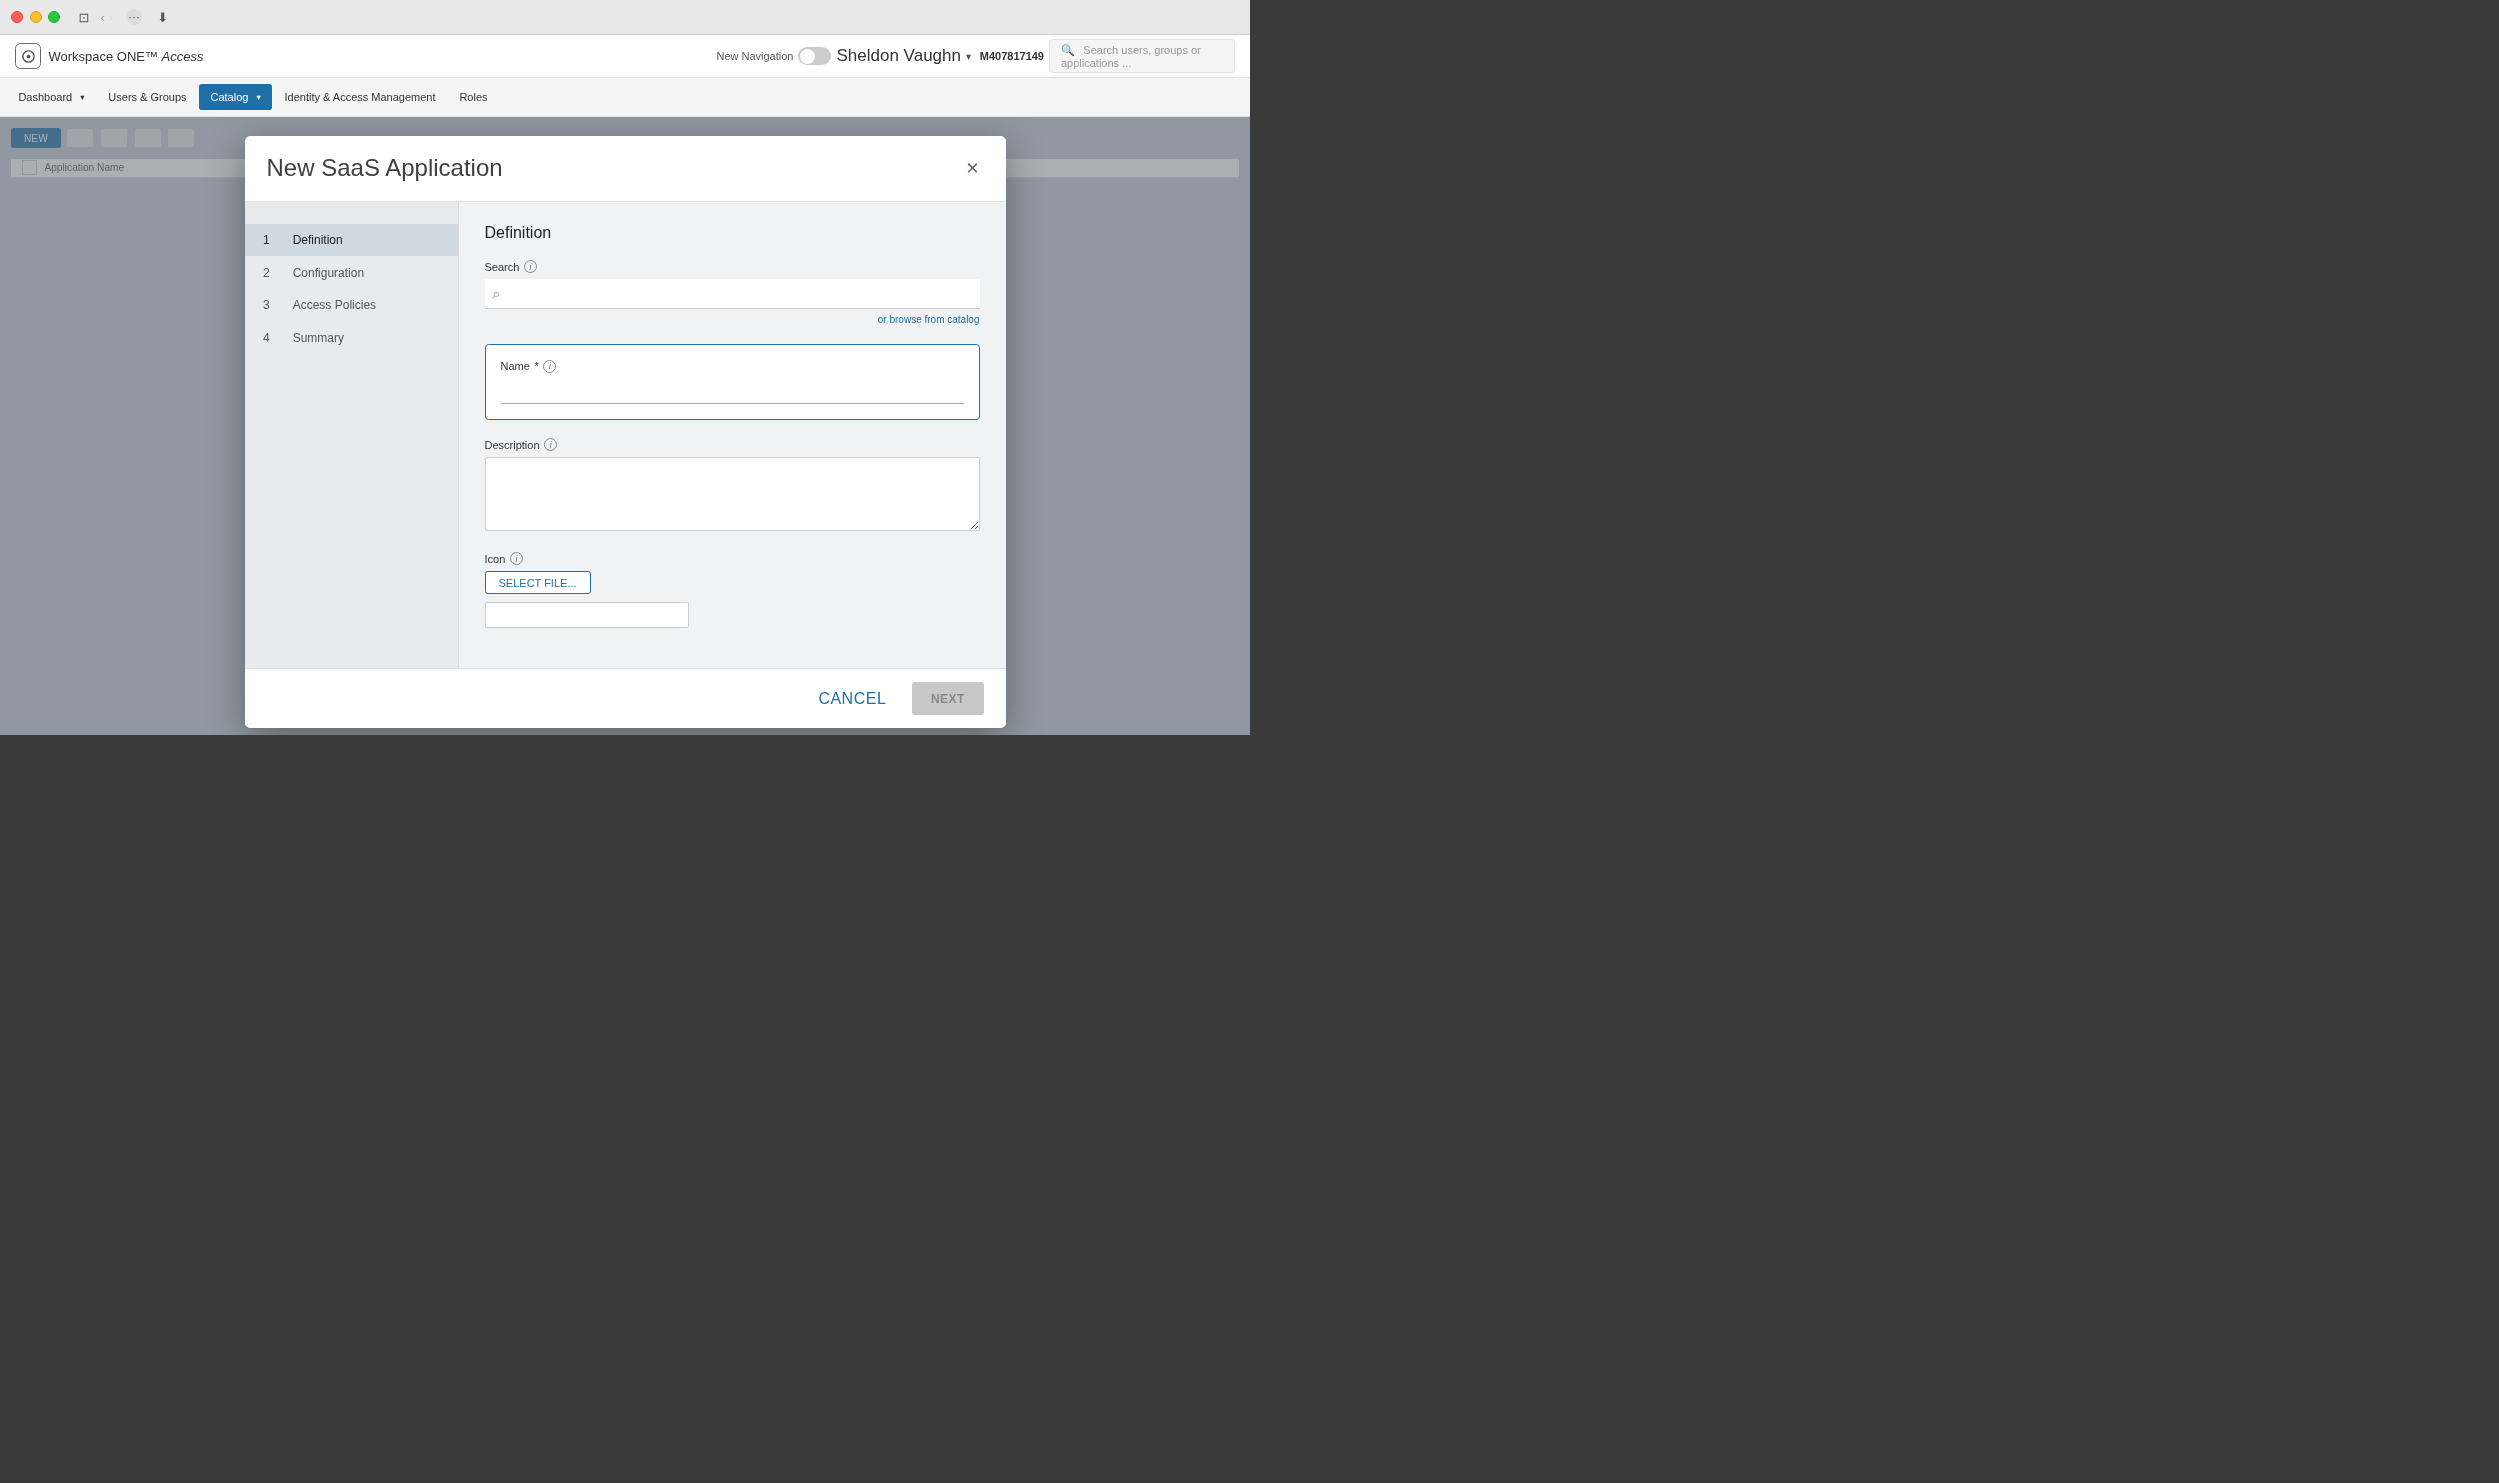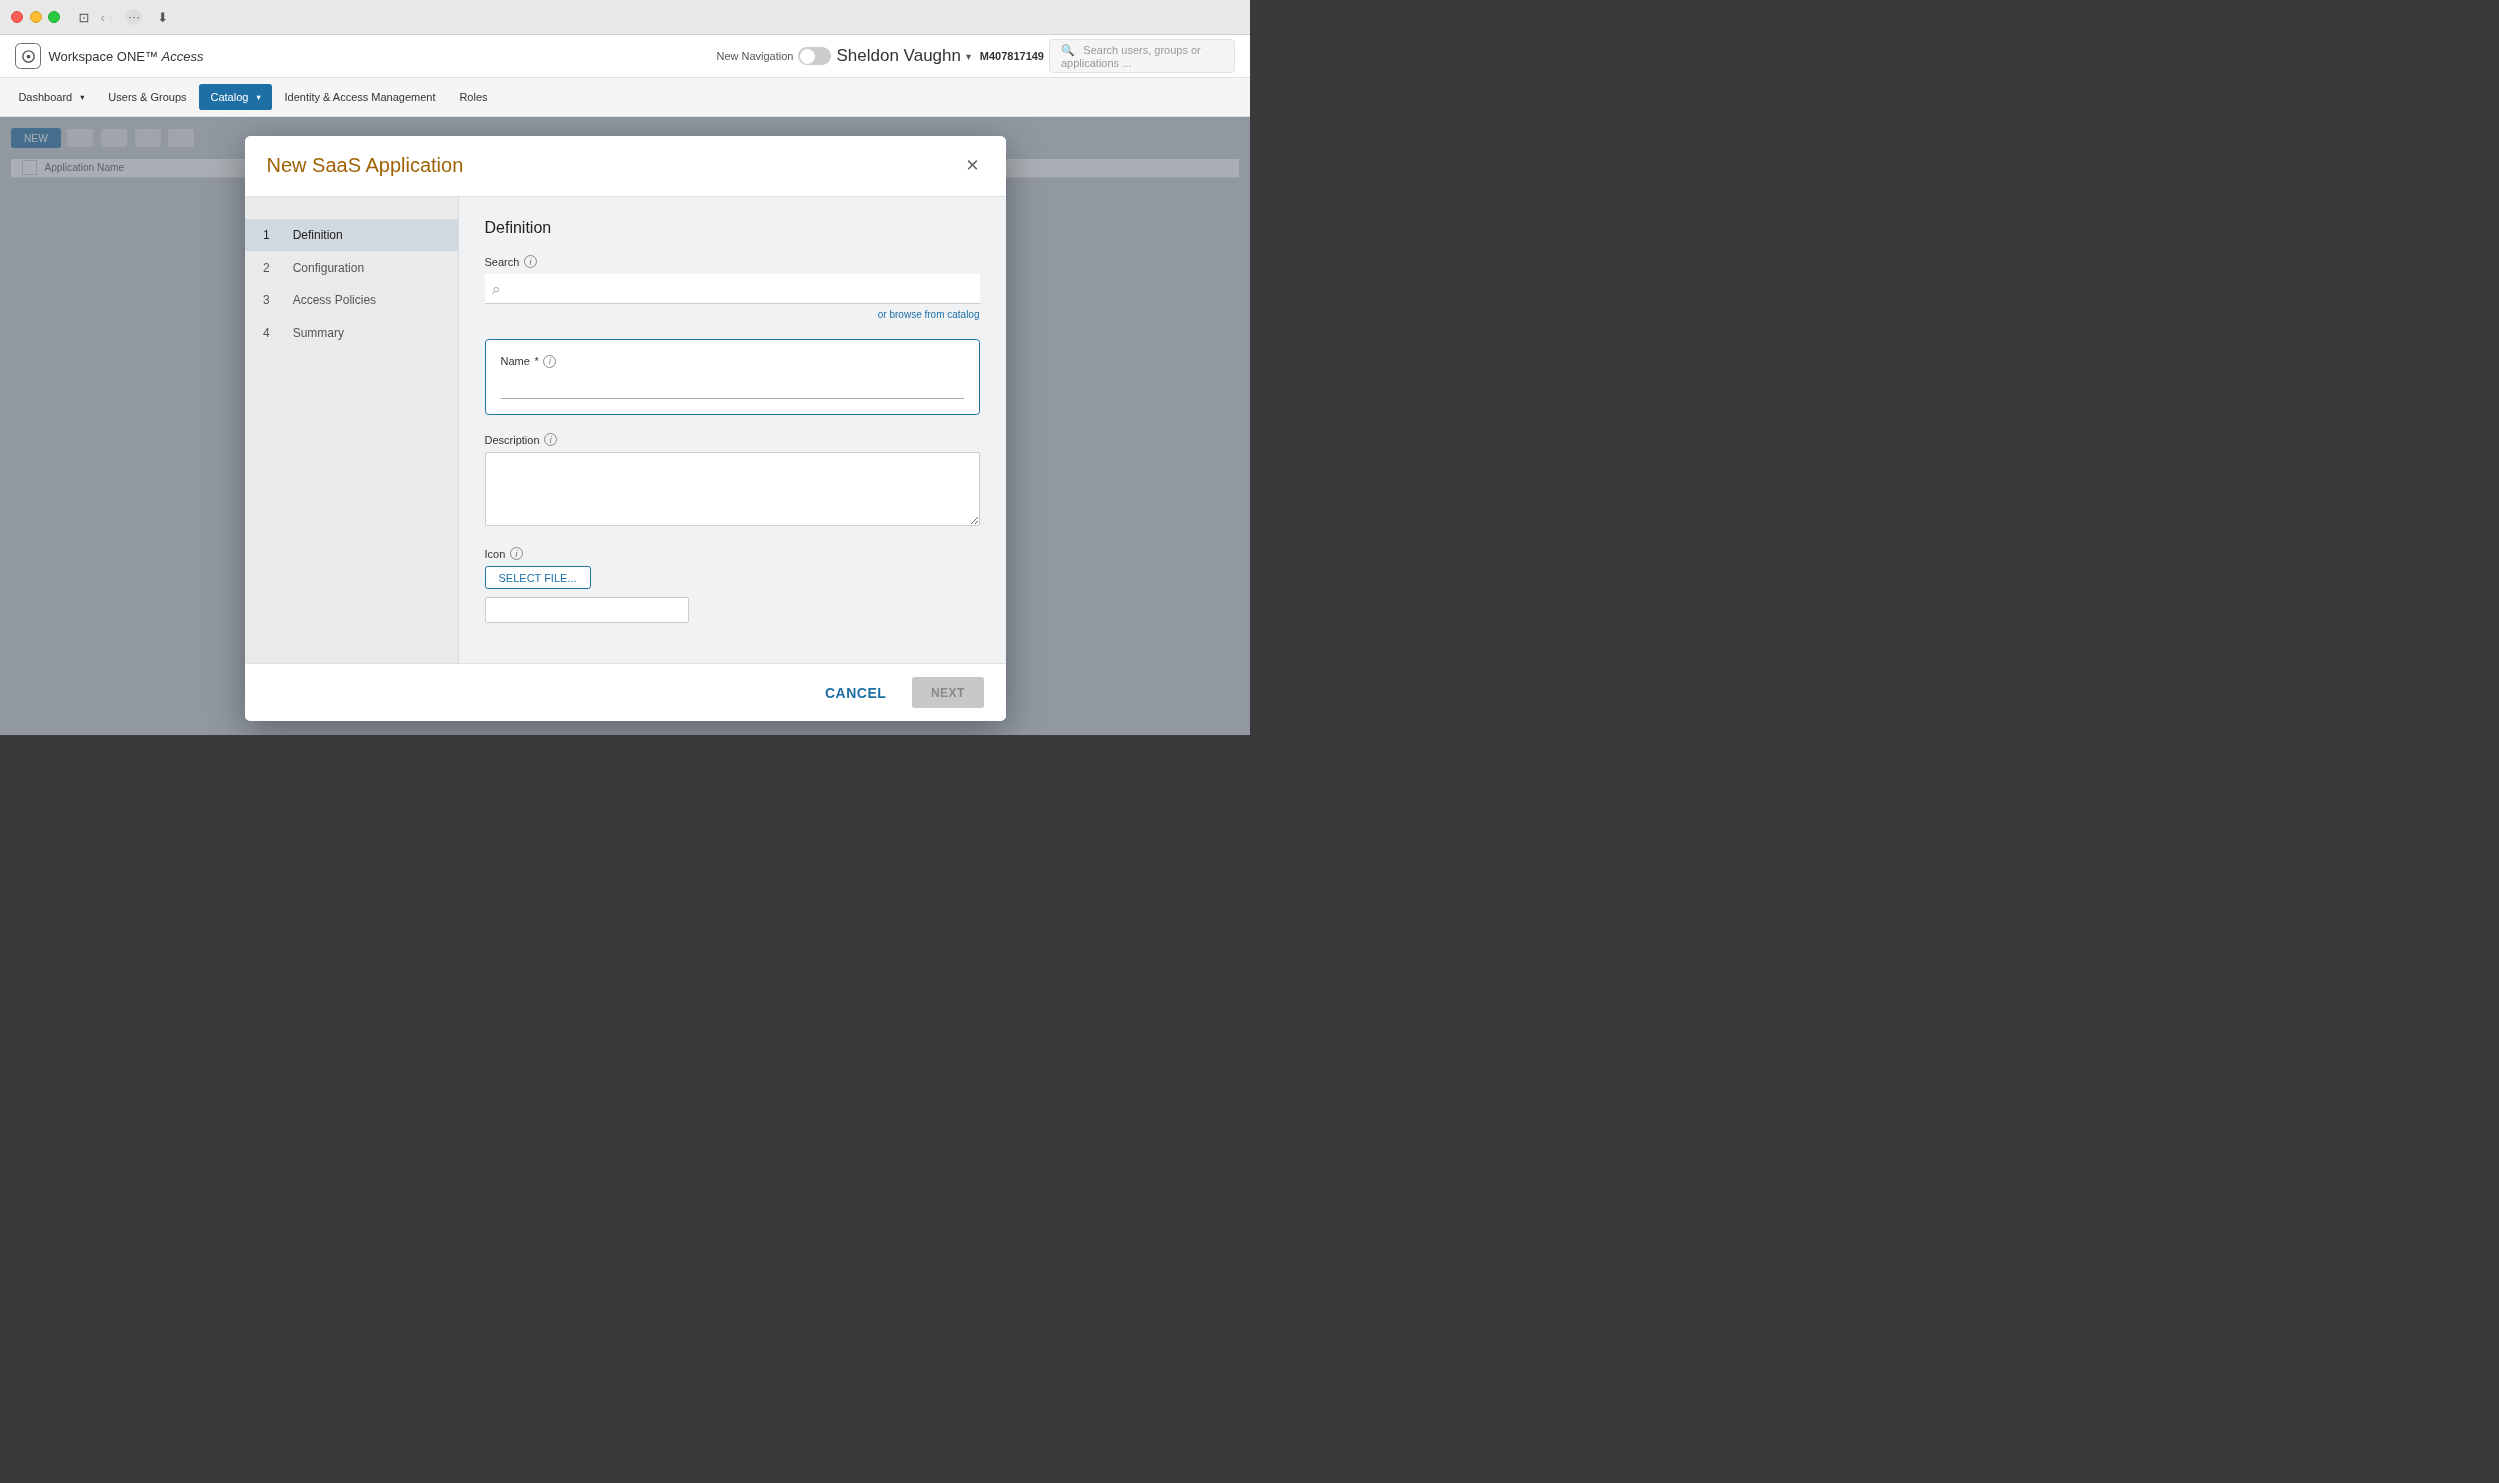--- a/index.html
+++ b/index.html
@@ -204,23 +204,23 @@
     .modal-header {
       background: white;
       padding: 18.6px 22px;
       display: flex;
       align-items: center;
       justify-content: space-between;
       border-bottom: 0.9px solid #e0e0e0;
       flex-shrink: 0;
     }
     .modal-title {
-      font-size: 20px;
+      font-size: 24px;
       font-weight: 400;
-      color: #a16207;
+      color: #404040;
     }
     .modal-close {
       width: 22px; height: 22px;
       display: flex; align-items: center; justify-content: center;
       cursor: pointer;
       color: #666;
       font-size: 16.7px;
       border-radius: 2.8px;
     }
 
@@ -395,22 +395,22 @@
       display: flex;
       justify-content: flex-end;
       gap: 11px;
       border-top: 0.9px solid #e0e0e0;
       flex-shrink: 0;
     }
     .btn-cancel {
       background: transparent;
       border: none;
       color: #1d6fa5;
-      font-size: 14px;
-      font-weight: 700;
+      font-size: 16px;
+      font-weight: 400;
       letter-spacing: 0.5px;
       cursor: pointer;
       padding: 7.4px 15px;
       text-transform: uppercase;
     }
     .btn-next {
       background: #c8c8c8;
       border: none;
       color: #888;
       font-size: 12px;

